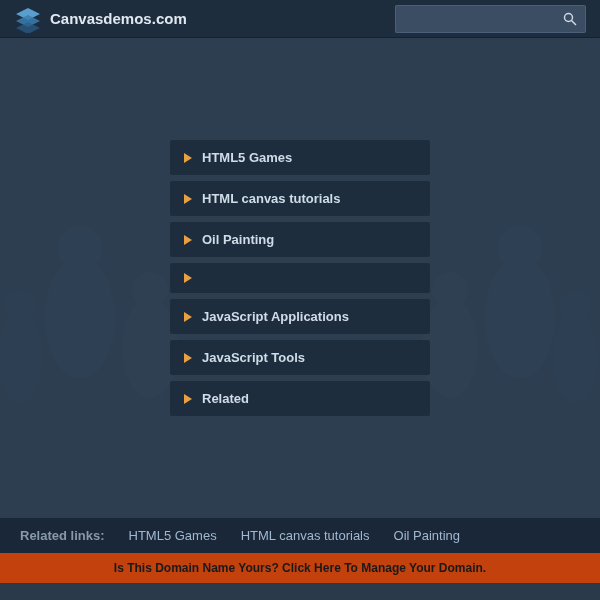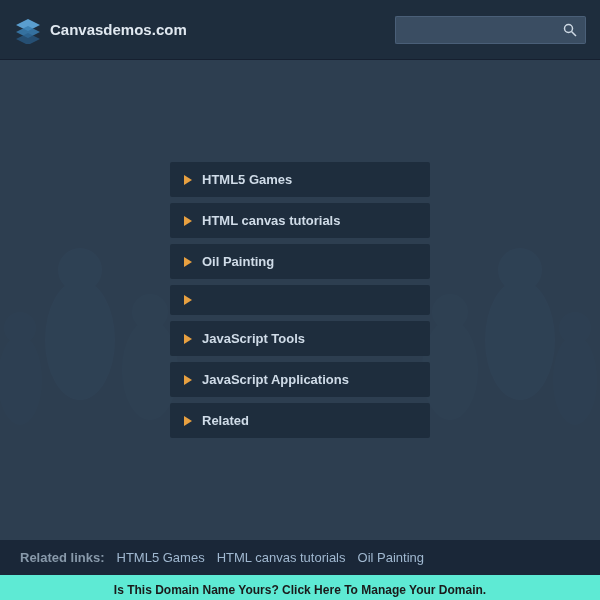--- a/index.html
+++ b/index.html
@@ -12,21 +12,21 @@
       background-color: #2b3a4a;
     }
 
     
     .header {
       background-color: #1e2d3d;
       display: flex;
       align-items: center;
       justify-content: space-between;
       padding: 8px 14px;
-      height: 60px;
+      height: 38px;
       border-bottom: 1px solid #162030;
     }
 
     .logo-area {
       display: flex;
       align-items: center;
       gap: 8px;
     }
 
     .logo-icon {
@@ -125,39 +125,39 @@
       border-left: 8px solid #e8a040;
       flex-shrink: 0;
     }
 
     
     .related-bar {
       background-color: #1a2738;
       padding: 10px 20px;
       display: flex;
       align-items: center;
-      gap: 12px;
+      gap: 24px;
       font-size: 13px;
       flex-wrap: wrap;
     }
 
     .related-label {
       color: #8899aa;
       font-weight: bold;
     }
 
     .related-link {
       color: #a0b8d0;
       text-decoration: none;
       cursor: pointer;
     }
 
     
     .domain-banner {
-      background-color: #5eead4;
+      background-color: #c2410c;
       text-align: center;
       padding: 8px 14px;
       font-size: 12px;
       color: #1a1a1a;
       font-weight: bold;
       cursor: pointer;
     }
   </style>
 </head>
 <body>
@@ -217,25 +217,25 @@
     </div>
     <div class="menu-item">
       <div class="menu-arrow"></div>
       <span>Oil Painting</span>
     </div>
     <div class="menu-item">
       <div class="menu-arrow"></div>
     </div>
     <div class="menu-item">
       <div class="menu-arrow"></div>
+      <span>JavaScript Applications</span>
+    </div>
+    <div class="menu-item">
+      <div class="menu-arrow"></div>
       <span>JavaScript Tools</span>
-    </div>
-    <div class="menu-item">
-      <div class="menu-arrow"></div>
-      <span>JavaScript Applications</span>
     </div>
     <div class="menu-item">
       <div class="menu-arrow"></div>
       <span>Related</span>
     </div>
   </div>
 </main>
 
 <div class="related-bar">
   <span class="related-label">Related links:</span>

